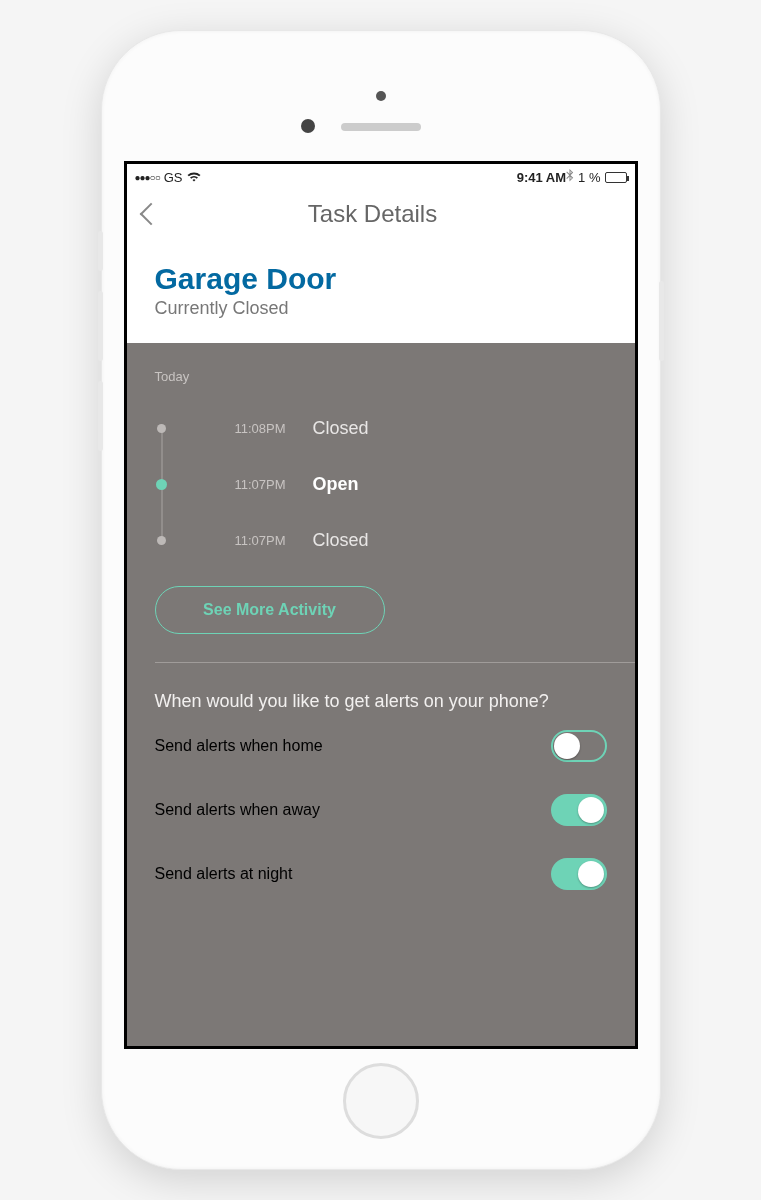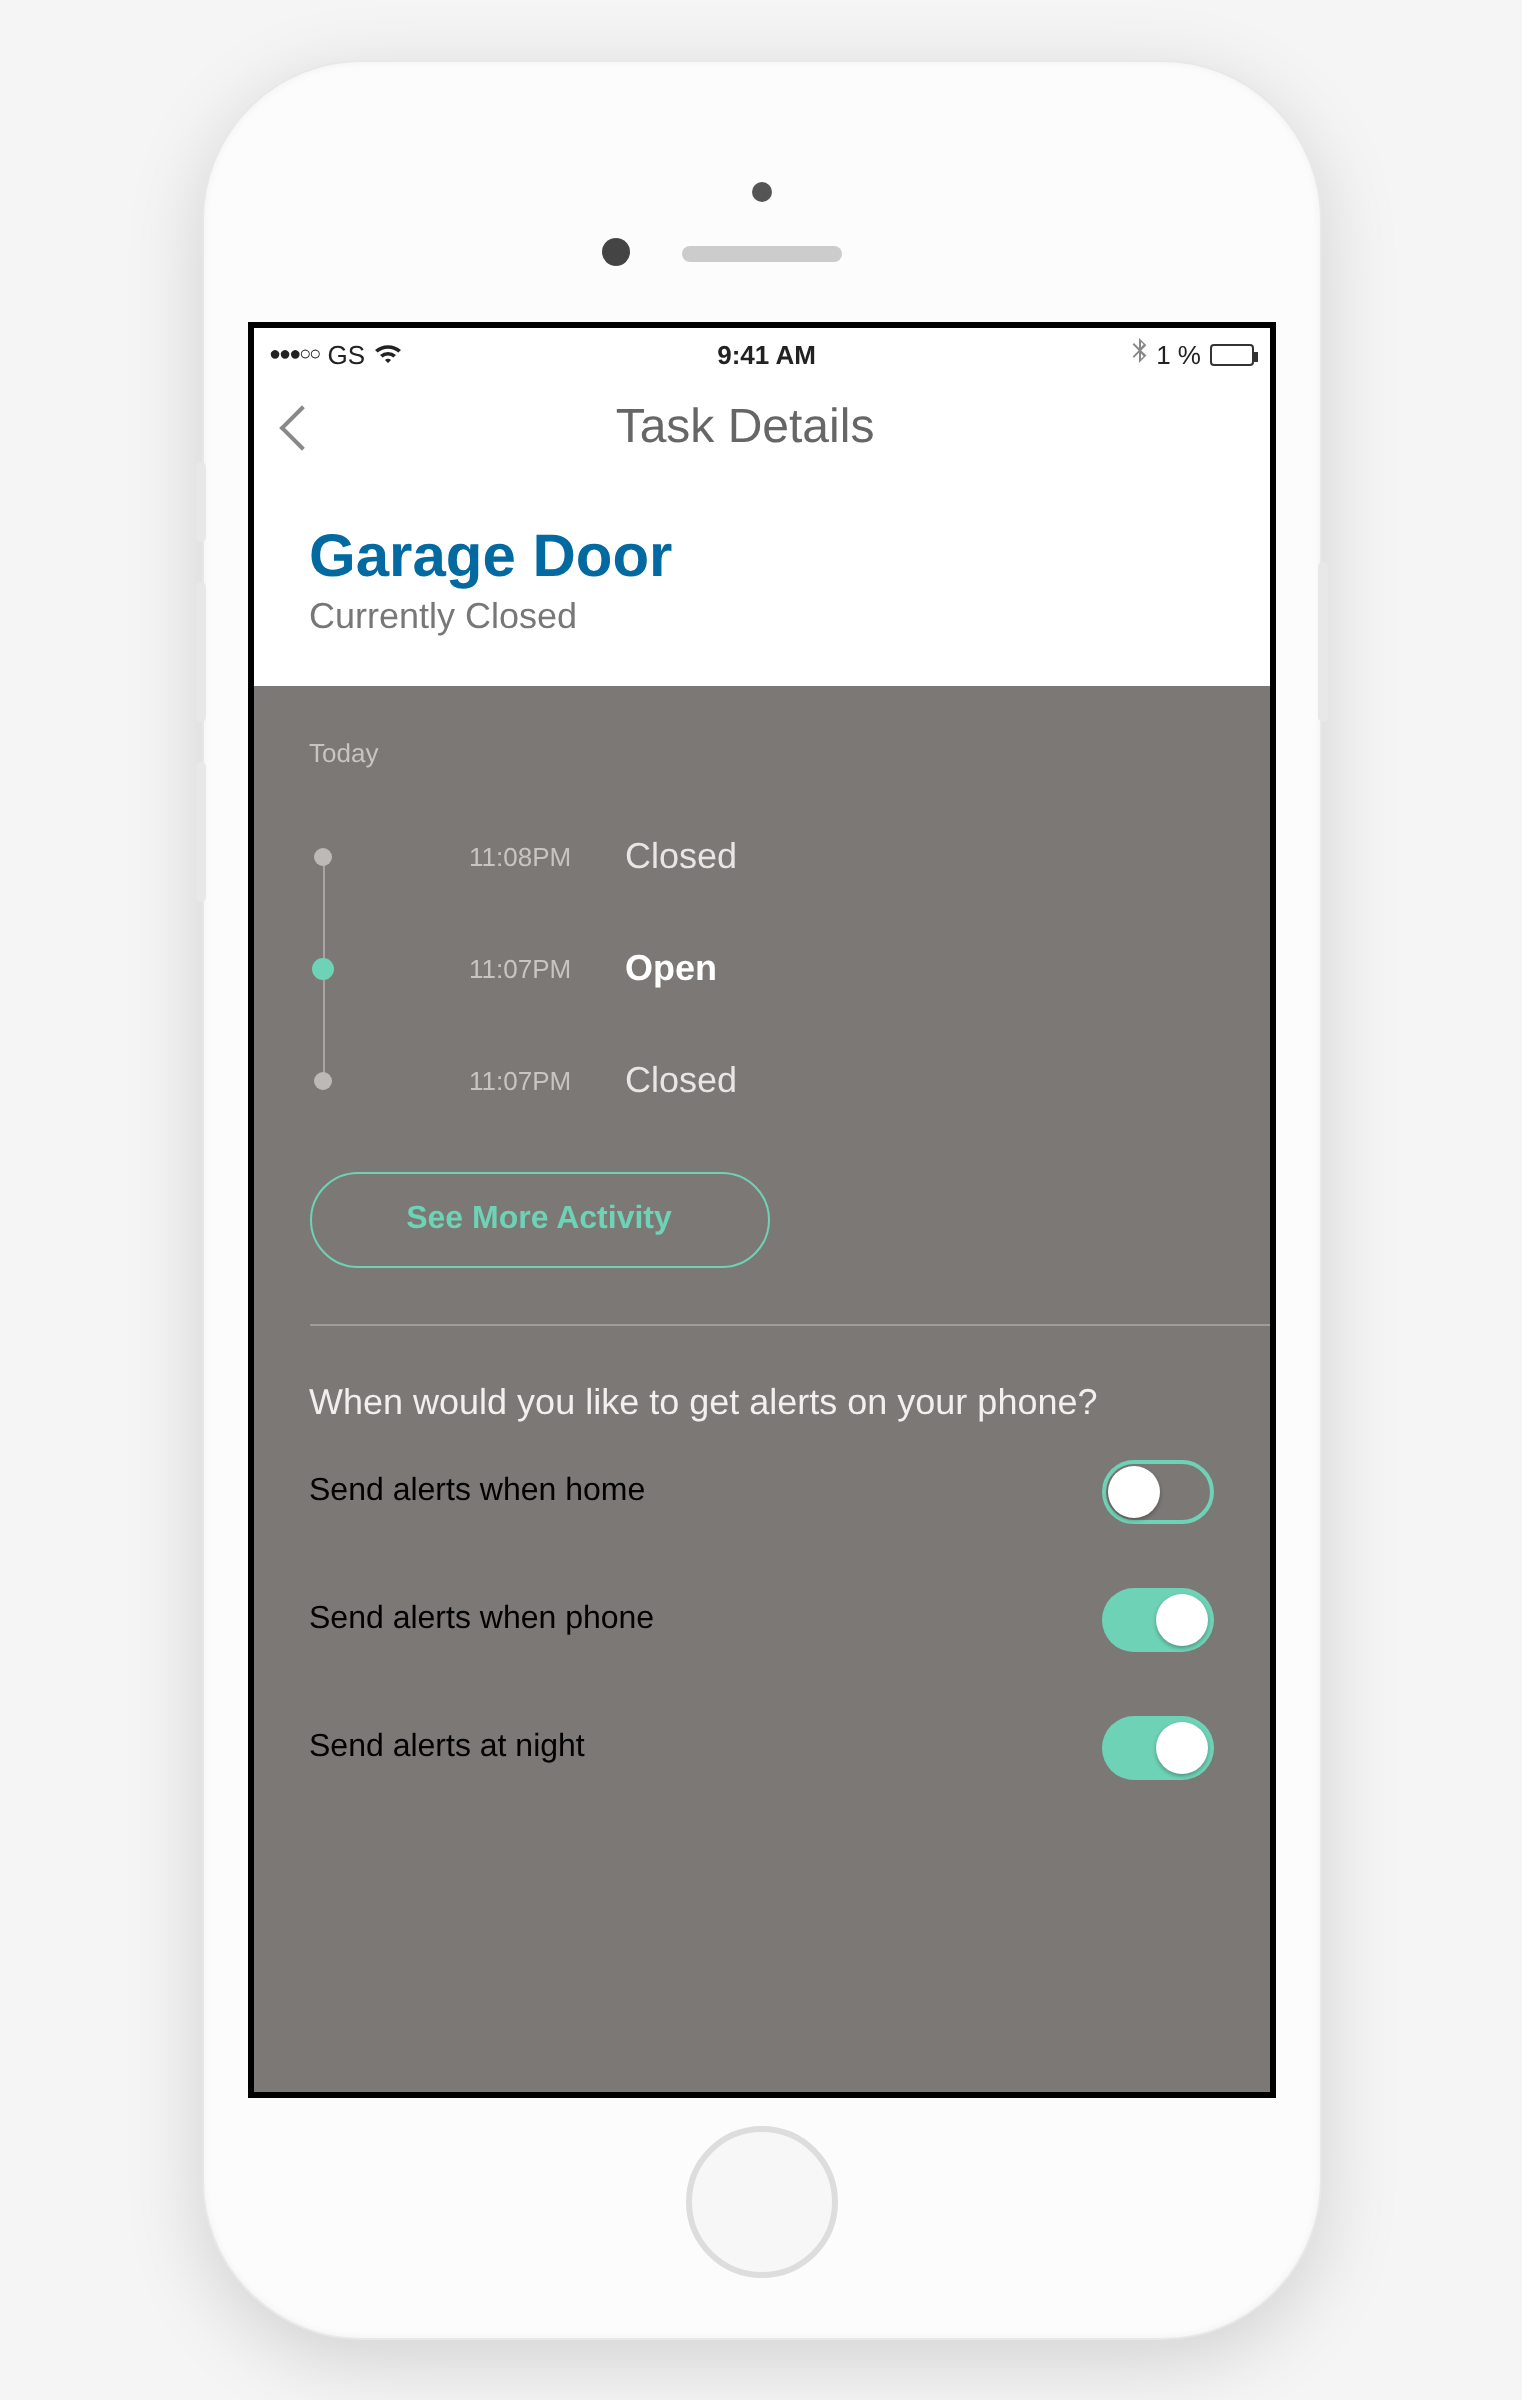--- a/index.html
+++ b/index.html
@@ -71,21 +71,21 @@
     height: 26px;
     display: flex;
     align-items: center;
     font-size: 13px;
     color: #222;
     padding: 0 8px;
     background: #fff;
   }
   .status-left { display: flex; align-items: center; gap: 4px; }
   .dots { letter-spacing: -1px; font-size: 10px; }
-  .status-center { flex: 1; text-align: center; font-weight: 600; }
+  .status-center { flex: 1; text-align: right; font-weight: 600; }
   .status-right { display: flex; align-items: center; gap: 4px; }
   .battery {
     width: 22px; height: 11px; border: 1px solid #333; border-radius: 2px;
     position: relative; display: inline-block;
   }
   .battery::after {
     content: ""; position: absolute; right: -3px; top: 3px;
     width: 2px; height: 5px; background: #333;
   }
   .battery .fill { width: 58%; height: 100%; background: #333; }
@@ -275,21 +275,21 @@
 
       <div class="question">When would you like to get alerts on your phone?</div>
 
       <div class="toggle-row">
         <div class="toggle-label">Send alerts when home</div>
         <div class="toggle off accent">
             <div class="knob"></div>
           </div>
       </div>
       <div class="toggle-row">
-        <div class="toggle-label">Send alerts when phone</div>
+        <div class="toggle-label">Send alerts when away</div>
         <div class="toggle on">
             <div class="knob"></div>
           </div>
       </div>
       <div class="toggle-row">
         <div class="toggle-label">Send alerts at night</div>
         <div class="toggle on">
             <div class="knob"></div>
           </div>
       </div>

